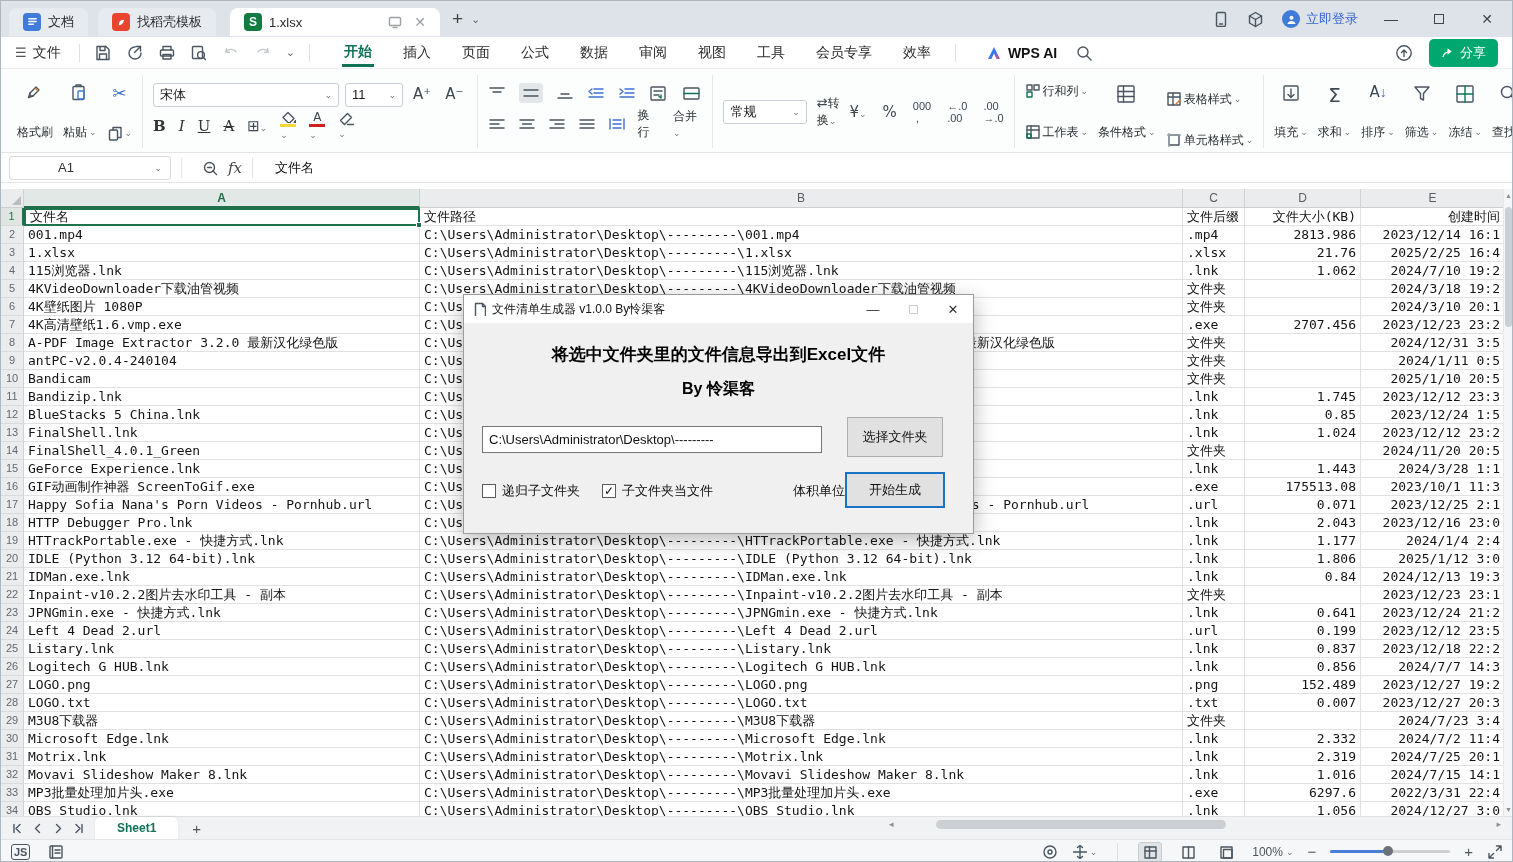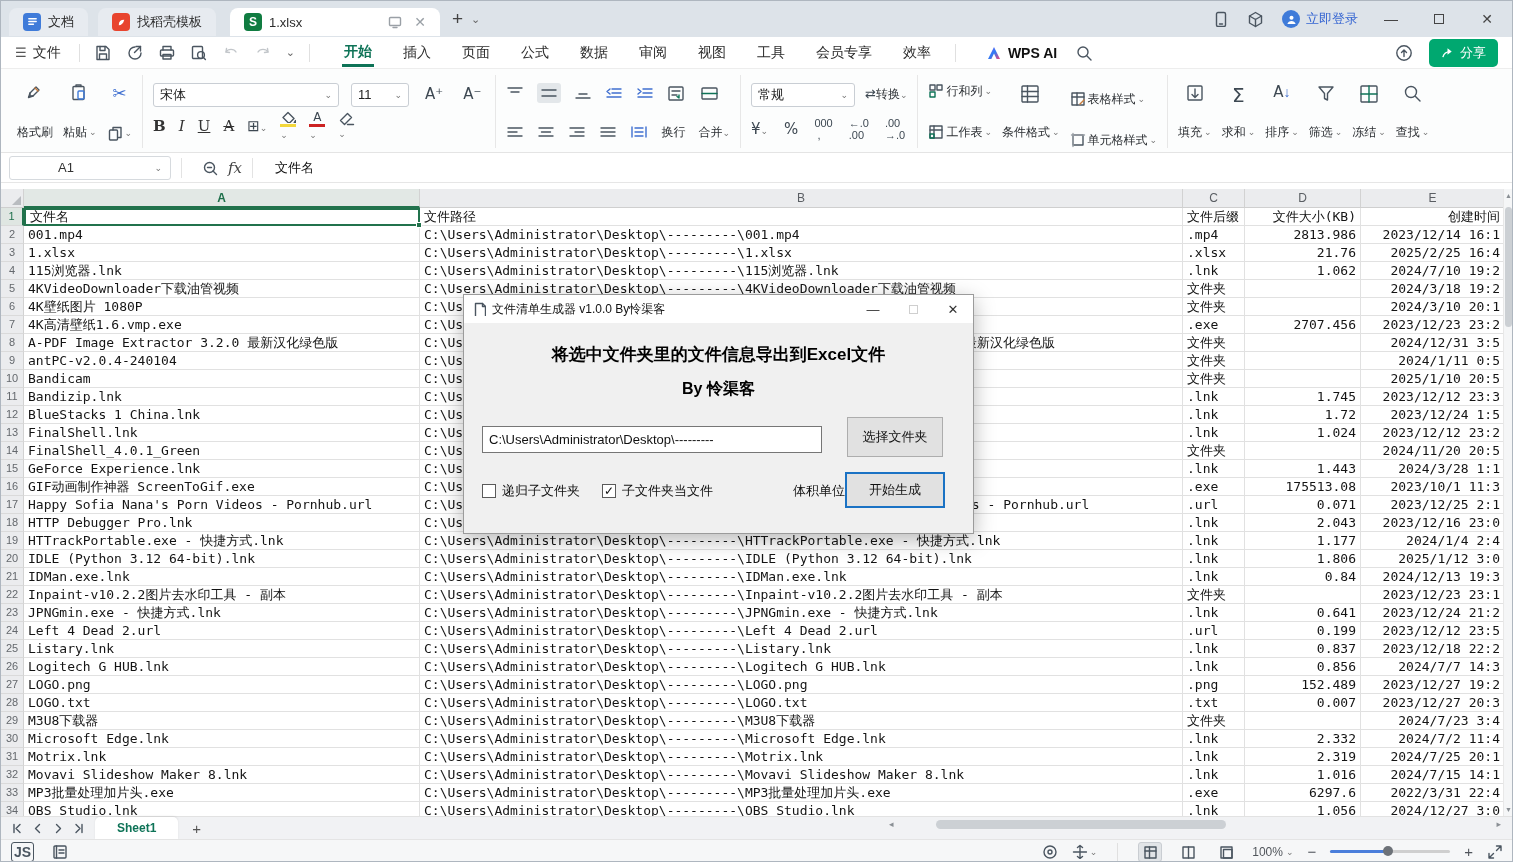--- a/index.html
+++ b/index.html
@@ -98,21 +98,21 @@
   .htrack{flex:1;height:9px;position:relative;}
   .hthumb{position:absolute;left:38px;top:0;width:290px;height:9px;background:#ccd0d4;border-radius:5px;}
   
   .statusbar{position:absolute;left:0;top:838px;width:100%;height:24px;background:#f6f7f8;border-top:1px solid #e4e4e4;display:flex;align-items:center;padding:0 10px;font-size:12px;color:#50555b;}
   .sb-right{margin-left:auto;display:flex;align-items:center;gap:14px;}
   .viewbtn{width:24px;height:20px;display:flex;align-items:center;justify-content:center;border-radius:3px;}
   .viewbtn.on{background:#e1e4e7;border:1px solid #c9cdd2;}
   .ztrack{width:120px;height:3px;background:#cfcfcf;position:relative;border-radius:2px;}
   .zfill{position:absolute;left:0;top:0;height:3px;width:46%;background:#4a7edb;border-radius:2px;}
   .zthumb{position:absolute;left:44%;top:-4px;width:10px;height:10px;border-radius:50%;background:#6d7278;}
-  .jsbadge{font-size:14px;font-weight:bold;border:1.3px solid #4a5560;border-radius:3px;padding:1px 2px;color:#4a5560;}
+  .jsbadge{font-size:11px;font-weight:bold;border:1.3px solid #4a5560;border-radius:3px;padding:1px 2px;color:#4a5560;}
 </style>
 </head>
 <body>
 
 <div id="app">
 
   <div class="titlebar">
     <div class="tab gray">
       <span class="tabicon doc-ic">
         <svg width="11" height="11" viewBox="0 0 12 12">
@@ -279,21 +279,21 @@
               <rect x="2.5" y="5" width="8" height="10" rx="1"></rect>
               <path d="M6 5V2.5h8v10h-2.5"></path>
             </svg>
           <span class="dd">⌄</span>
         </span>
       </div>
     </div>
 
     <div class="rgroup">
       <div style="display:flex;flex-direction:column;justify-content:space-between;height:64px;padding:3px 0;">
-        <div style="display:flex;gap:12px;">
+        <div style="display:flex;gap:6px;">
           <span class="combo" style="width:186px;">
               <span>宋体</span>
               <span class="dd">⌄</span>
             </span>
           <span class="combo" style="width:58px;">
               <span>11</span>
               <span class="dd">⌄</span>
             </span>
           <span class="glyph" style="padding:2px 4px;">A⁺</span>
           <span class="glyph" style="padding:2px 4px;">A⁻</span>
@@ -371,21 +371,21 @@
               <path d="M5 4h8M5 8h8M5 12h8" stroke="#3f6fd0"></path>
               <path d="M2 3v10M16 3v10" stroke="#3f6fd0"></path>
             </svg>
           <span class="lbl"><span>换行</span></span>
           <span class="lbl"><span>合并</span><span class="dd">⌄</span></span>
         </div>
       </div>
     </div>
 
     <div class="rgroup">
-      <div style="display:flex;flex-direction:column;justify-content:space-between;height:64px;padding:3px 0;">
+      <div style="display:flex;justify-content:space-between;height:64px;padding:3px 0;">
         <div style="display:flex;gap:10px;align-items:center;">
           <span class="combo" style="width:104px;">
               <span>常规</span>
               <span class="dd">⌄</span>
             </span>
           <span class="lbl"><span class="glyph" style="font-size:13px;">⇄</span><span>转换</span><span class="dd">⌄</span></span>
         </div>
         <div class="btnrow" style="gap:16px;">
           <span class="lbl"><span class="glyph">¥</span><span class="dd">⌄</span></span>
           <span class="glyph">%</span>
@@ -618,24 +618,24 @@
         <div class="grow">
           <div class="gut" style="width: 23px;">11</div>
           <div class="cell" style="width: 396px;">Bandizip.lnk</div>
           <div class="cell" style="width: 763px;">C:\Users\Administrator\Desktop\---------\Bandizip.lnk</div>
           <div class="cell" style="width: 62px;">.lnk</div>
           <div class="cell num" style="width: 116px;">1.745</div>
           <div class="cell num" style="width: 144px;">2023/12/12 23:3</div>
         </div>
         <div class="grow">
           <div class="gut" style="width: 23px;">12</div>
-          <div class="cell" style="width: 396px;">BlueStacks 1 China.lnk</div>
+          <div class="cell" style="width: 396px;">BlueStacks 5 China.lnk</div>
           <div class="cell" style="width: 763px;">C:\Users\Administrator\Desktop\---------\BlueStacks 5 China.lnk</div>
           <div class="cell" style="width: 62px;">.lnk</div>
-          <div class="cell num" style="width: 116px;">1.72</div>
+          <div class="cell num" style="width: 116px;">0.85</div>
           <div class="cell num" style="width: 144px;">2023/12/24 1:5</div>
         </div>
         <div class="grow">
           <div class="gut" style="width: 23px;">13</div>
           <div class="cell" style="width: 396px;">FinalShell.lnk</div>
           <div class="cell" style="width: 763px;">C:\Users\Administrator\Desktop\---------\FinalShell.lnk</div>
           <div class="cell" style="width: 62px;">.lnk</div>
           <div class="cell num" style="width: 116px;">1.024</div>
           <div class="cell num" style="width: 144px;">2023/12/12 23:2</div>
         </div>

